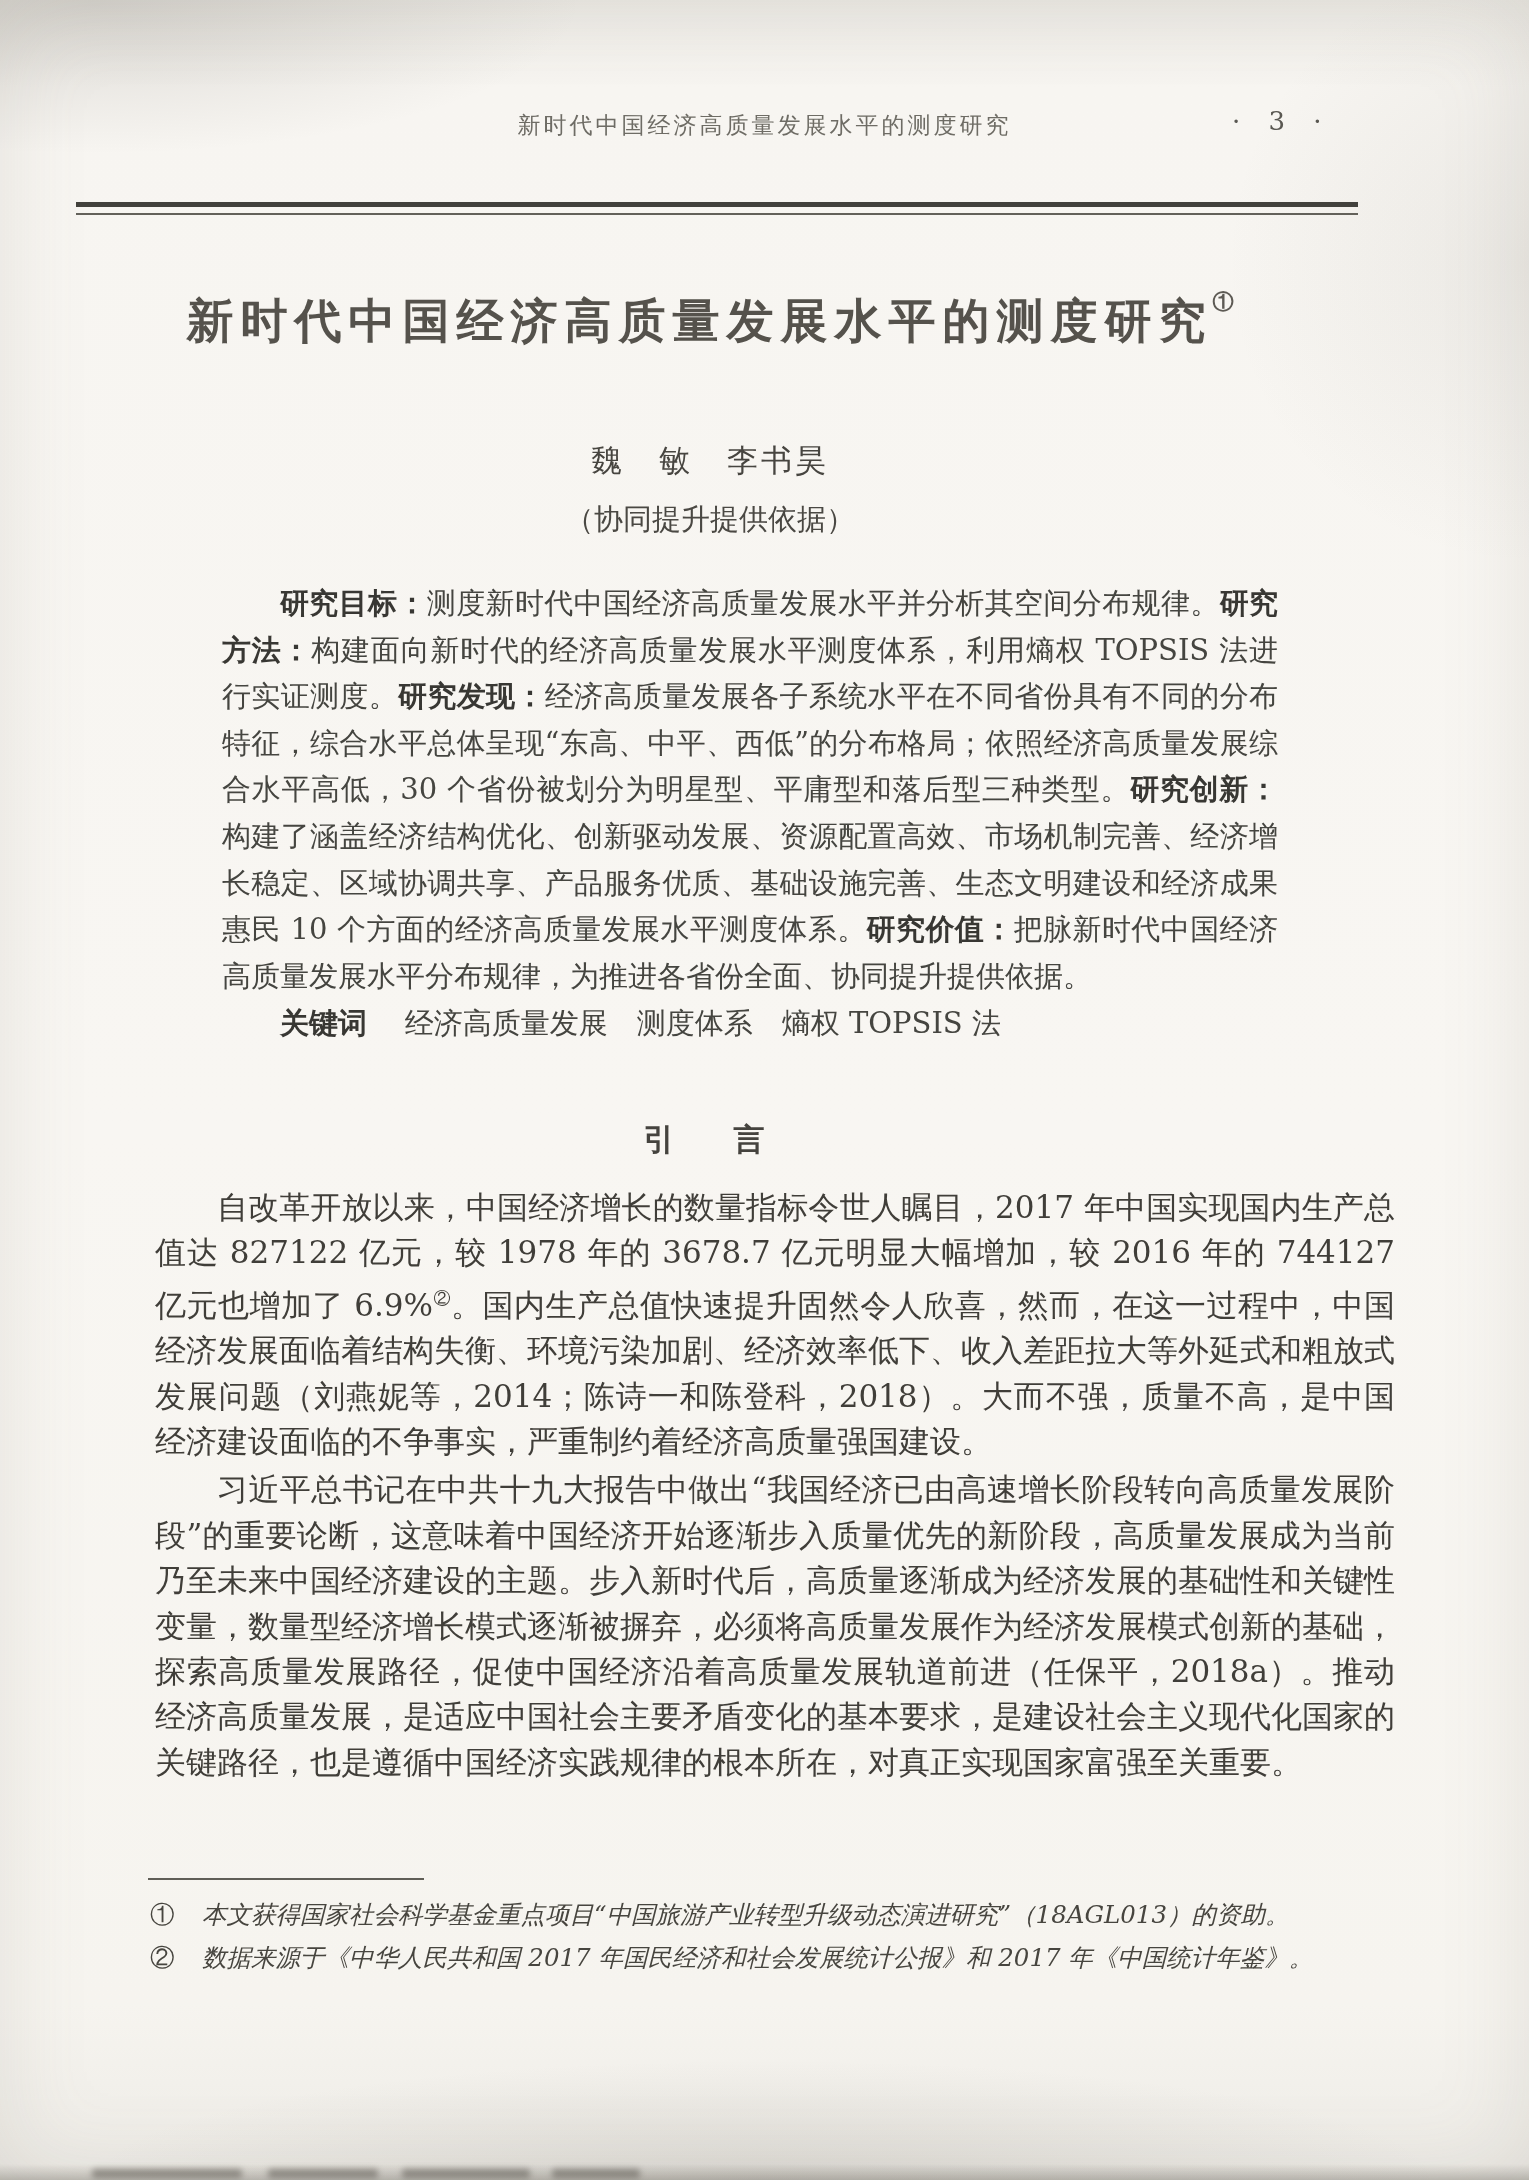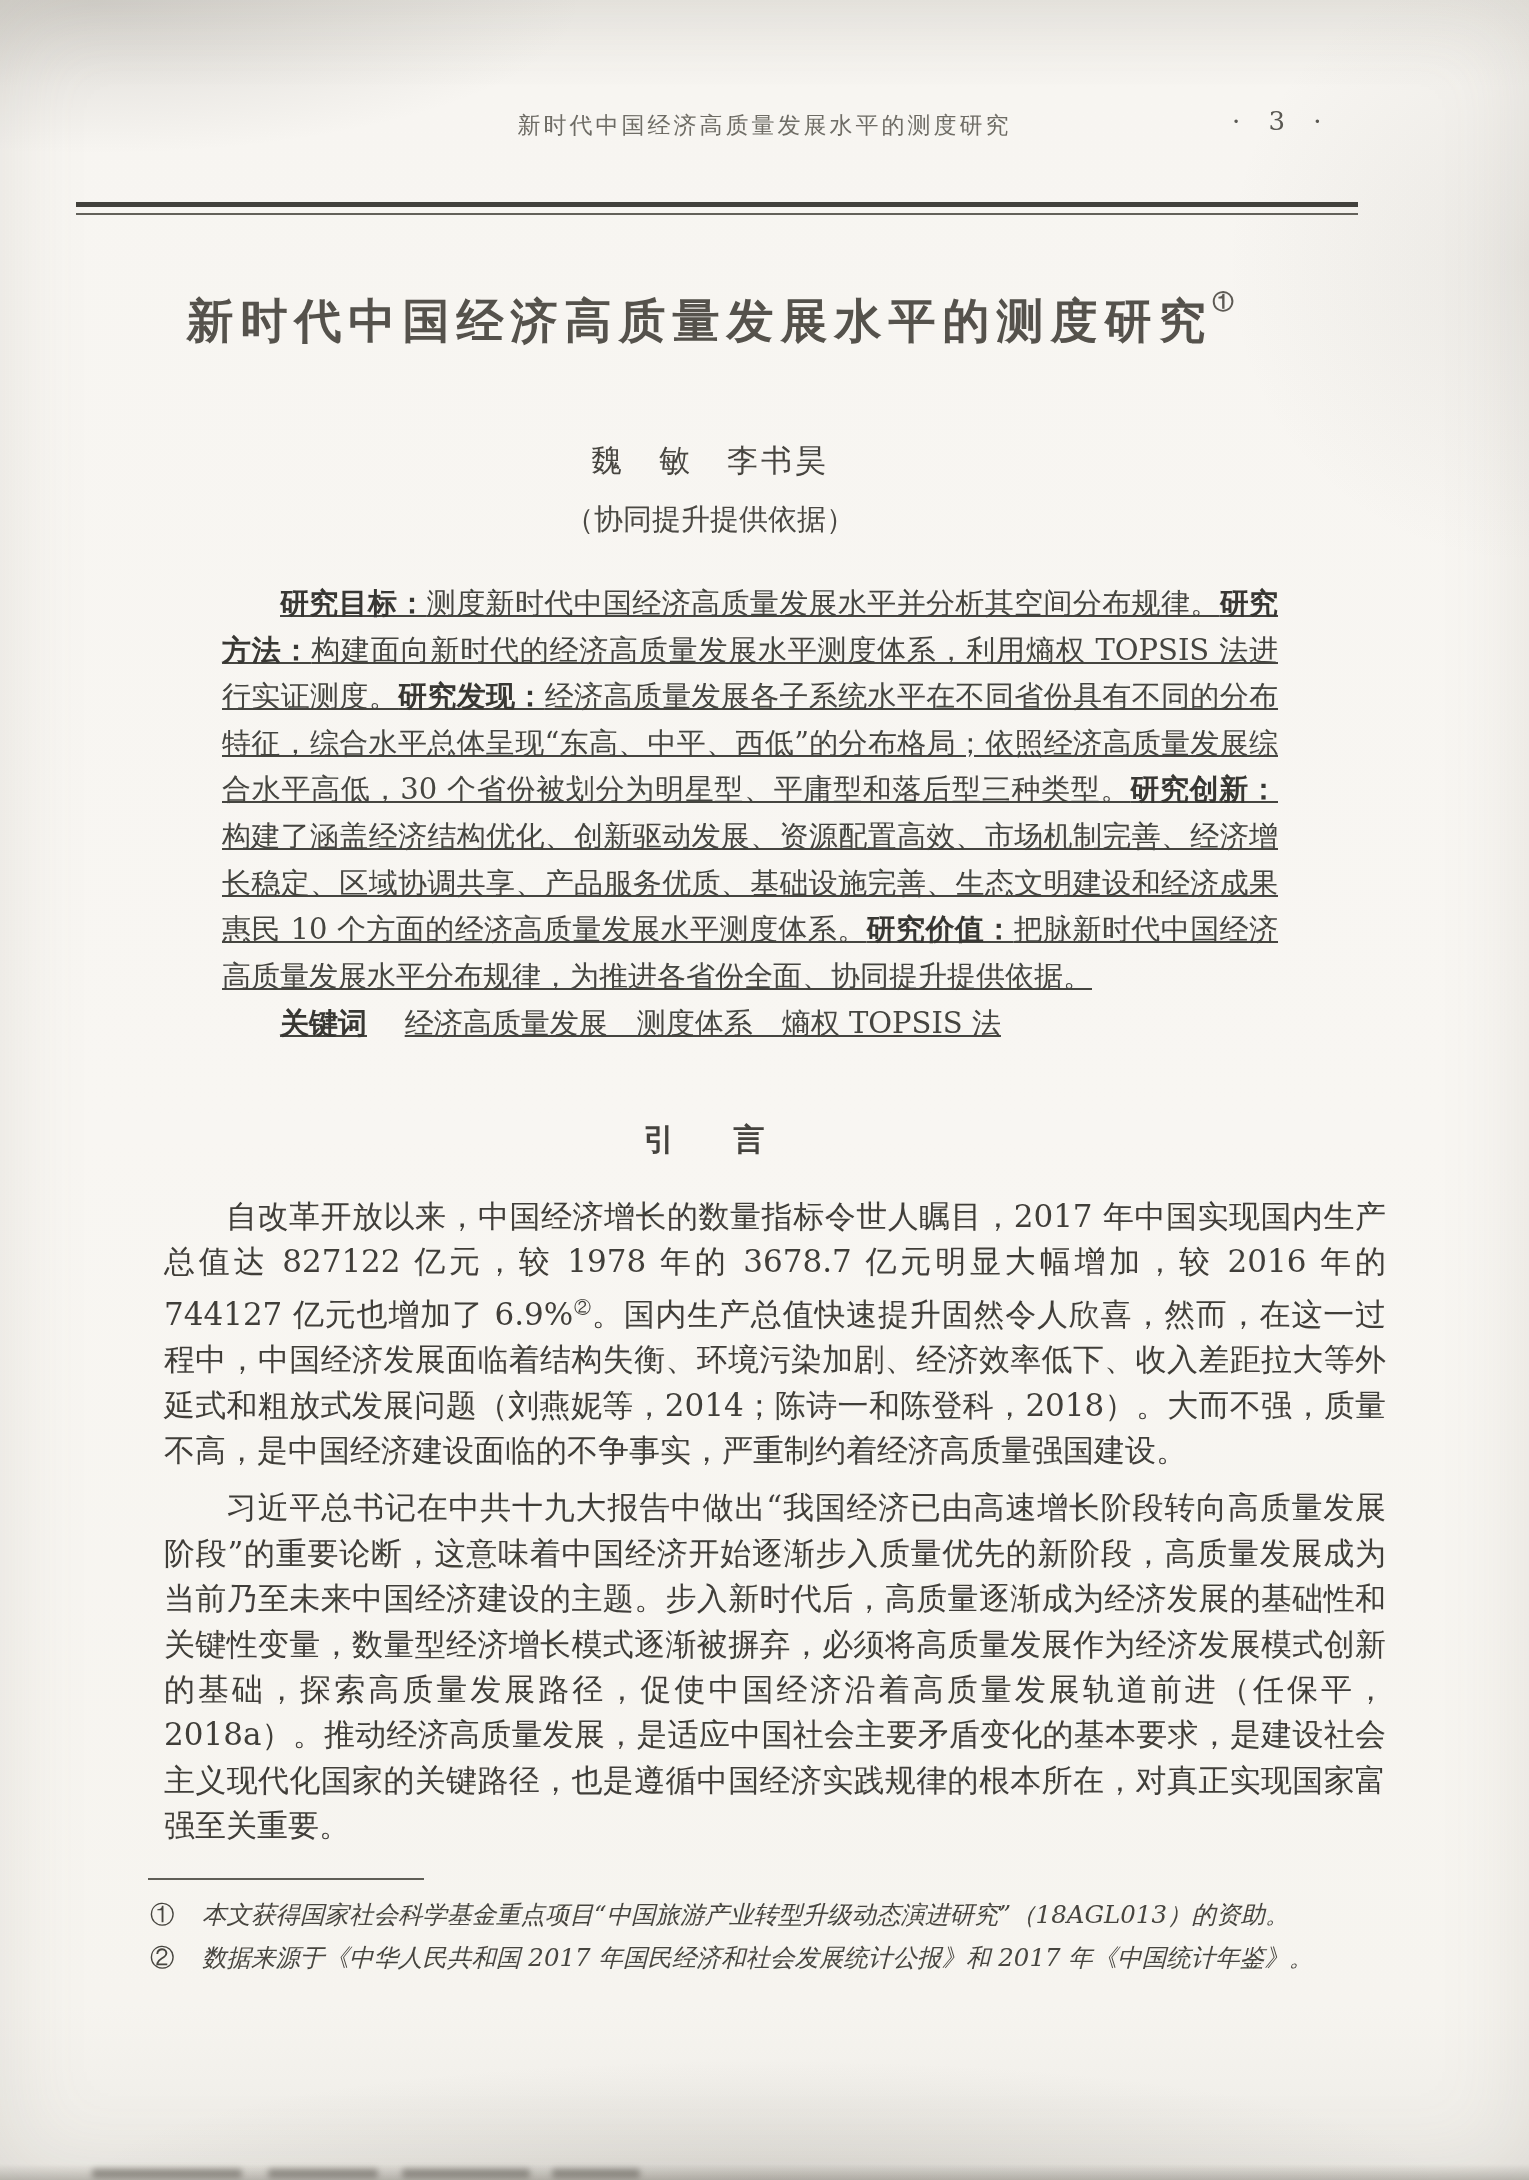--- a/index.html
+++ b/index.html
@@ -46,21 +46,21 @@
     text-align: center; font-size: 31px; letter-spacing: 3px; color: #474540;
   }
   .affiliation {
     position: absolute; top: 500px; left: 130px; width: 1160px;
     text-align: center; font-size: 29px; color: #4a4843;
   }
 
   
   .abstract {
     position: absolute; top: 580px; left: 222px; width: 1056px;
-    font-size: 29px; line-height: 46.6px; color: #454540; text-decoration: underline;
+    font-size: 29px; line-height: 46.6px; color: #454540;
   }
   .abstract-text { margin: 0; text-align: justify; text-indent: 2em; }
   .run-label, .meta-label {
     font-family: "DejaVu Sans", "Liberation Sans", sans-serif;
     font-weight: 700; color: #383733;
   }
   .meta-line { margin: 1px 0 0 0; text-indent: 2em; }
   .meta-label { margin-right: 1.3em; }
   .doc-type-label { margin-left: 2.4em; }
   .meta-value { letter-spacing: 1px; }
@@ -69,21 +69,21 @@
   .section-heading {
     position: absolute; top: 1118px; left: 130px; width: 1160px;
     margin: 1px; text-align: center;
     font-family: "DejaVu Sans", "Liberation Sans", sans-serif;
     font-size: 31px; font-weight: 700; letter-spacing: 14px; color: #45433e;
   }
   .body-text {
     position: absolute; top: 1182px; left: 152px; width: 1246px;
     font-size: 31px; line-height: 45.4px; color: #403e39;
   }
-  .body-para { margin: 12px; text-align: justify; text-indent: 2em; }
+  .body-para { margin: 3px; text-align: justify; text-indent: 2em; }
   .body-para sup { font-size: 0.55em; vertical-align: 12px; }
 
   
   .footnote-divider {
     position: absolute; top: 1878px; left: 148px; width: 276px; height: 2px;
     background: #605e57;
   }
   .footnotes {
     position: absolute; top: 1898px; left: 150px; width: 1250px;
     font-size: 24.5px; line-height: 33px; color: #47453f;

